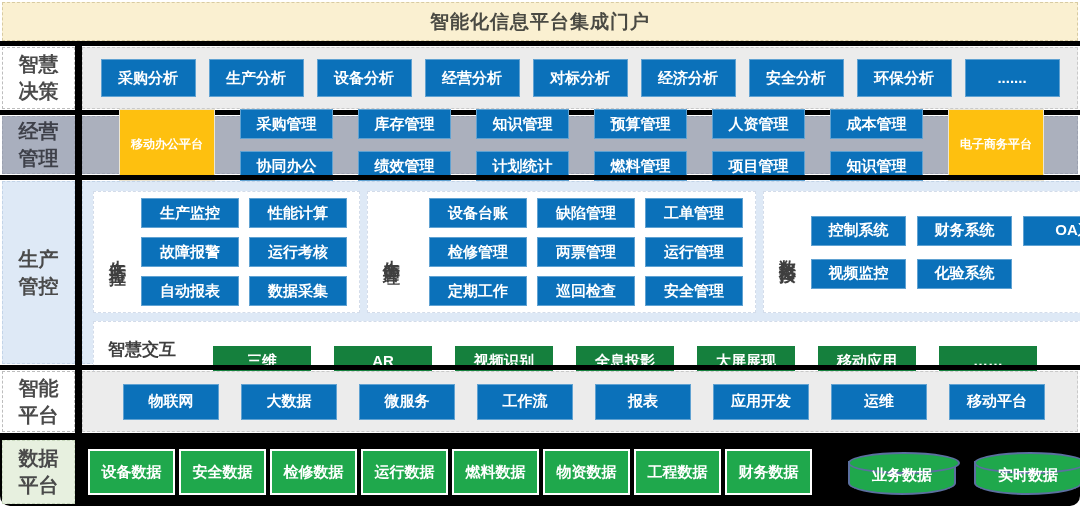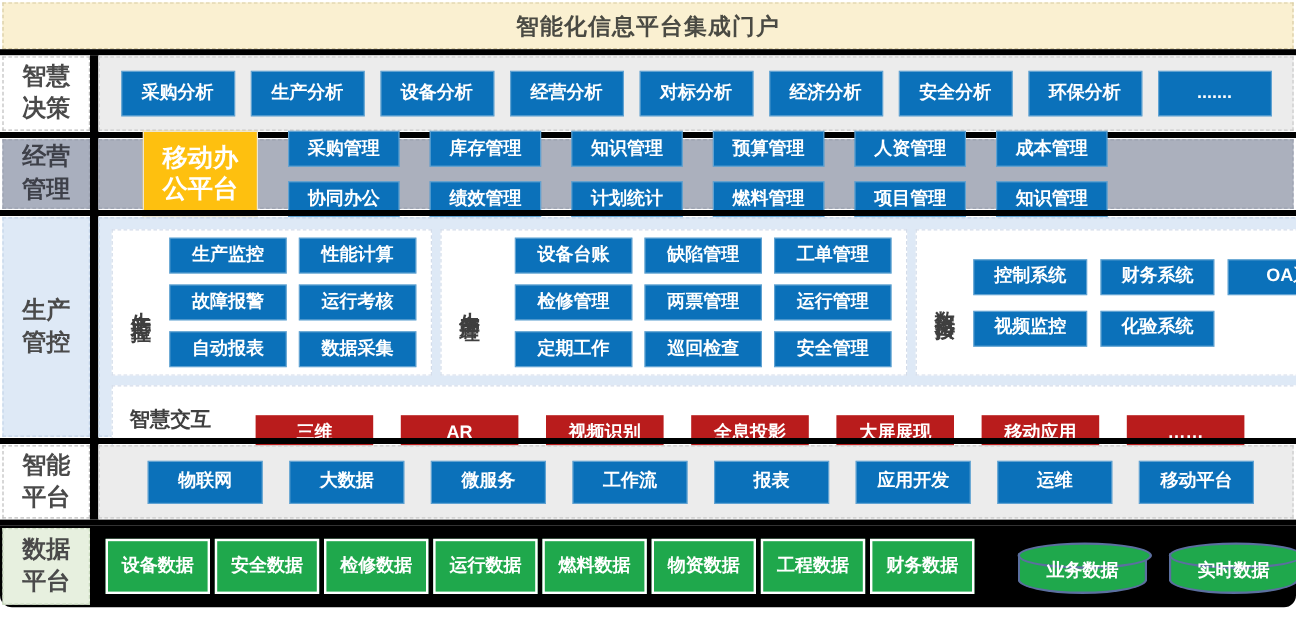--- a/index.html
+++ b/index.html
@@ -19,36 +19,36 @@
   .row-label { flex:0 0 73px; margin:1px 0 1px 2px; border:1px dashed #BDBDBD;
     display:flex; align-items:center; justify-content:center; text-align:center;
     font-weight:bold; font-size:20px; color:#4A4A4A; line-height:1.35; padding:0 6px; }
   .vbar { flex:0 0 7px; background:#000; }
   .row-content { flex:1; margin:1px 2px 1px 0; border:1px dashed #C9C9C9; }
 
   
   .btn { display:flex; align-items:center; justify-content:center; text-align:center;
     color:#fff; font-weight:bold; font-size:15px; line-height:1.25; cursor:pointer; }
   .blue  { background:#0B71BA; border:1px solid rgba(255,255,255,.35); }
-  .cyan  { background:#b91c1c;margin-top:24px; }
+  .cyan  { background:#15803d;margin-top:24px; }
   .green { background:#1FA84C; border:2px solid #fff; }
   .yellow{ background:#FEC00F; border:1px solid #EDE6D2; }
 
   
   .row-decision { height:64px; }
   .row-decision .row-content { background:#ECECEC; display:flex; align-items:center;
     justify-content:center; gap:13px; }
   .row-decision .btn { width:95px; height:38px; }
 
   
   .row-operation { height:60px; }
   .row-operation .row-label { background:#A9AFBE; border-color:#9BA1B0; color:#3E4049; }
   .row-operation .row-content { background:#ABB0BD; border-color:#9BA1B0; display:flex;
     align-items:center; padding:0 28px 0 36px; gap:25px; }
-  .platform-tile { width:96px; height:72px; font-size:21px; padding:0 9px; }
+  .platform-tile { width:96px; height:72px; font-size:12px; padding:0 9px;font-family:Liberation Mono, monospace; }
   .op-col { display:flex; flex-direction:column; gap:12px; }
   .op-col .btn { width:93px; height:30px; }
 
   
   .row-production { height:185px; }
   .row-production .row-label { background:#DEE9F6; border-color:#C3D4E8; }
   .row-production .row-content { background:#DEE9F6; border-color:#C3D4E8; display:flex;
     flex-direction:column; gap:8px; padding:9px 10px; }
   .panels { display:flex; gap:7px; flex:1; }
   .panel { background:#fff; border:1px dashed #D3DCEA; display:flex; align-items:center;
@@ -141,20 +141,21 @@
         <div class="btn blue">燃料管理</div>
       </div>
       <div class="op-col">
         <div class="btn blue">人资管理</div>
         <div class="btn blue">项目管理</div>
       </div>
       <div class="op-col">
         <div class="btn blue">成本管理</div>
         <div class="btn blue">知识管理</div>
       </div>
+      <div class="btn yellow platform-tile">电子商务平台</div>
     </div>
   </div>
   <div class="hbar"></div>
 
   <div class="row row-production">
     <div class="row-label">生产管控</div>
     <div class="vbar"></div>
     <div class="row-content">
       <div class="panels">
         <div class="panel panel-monitor">

